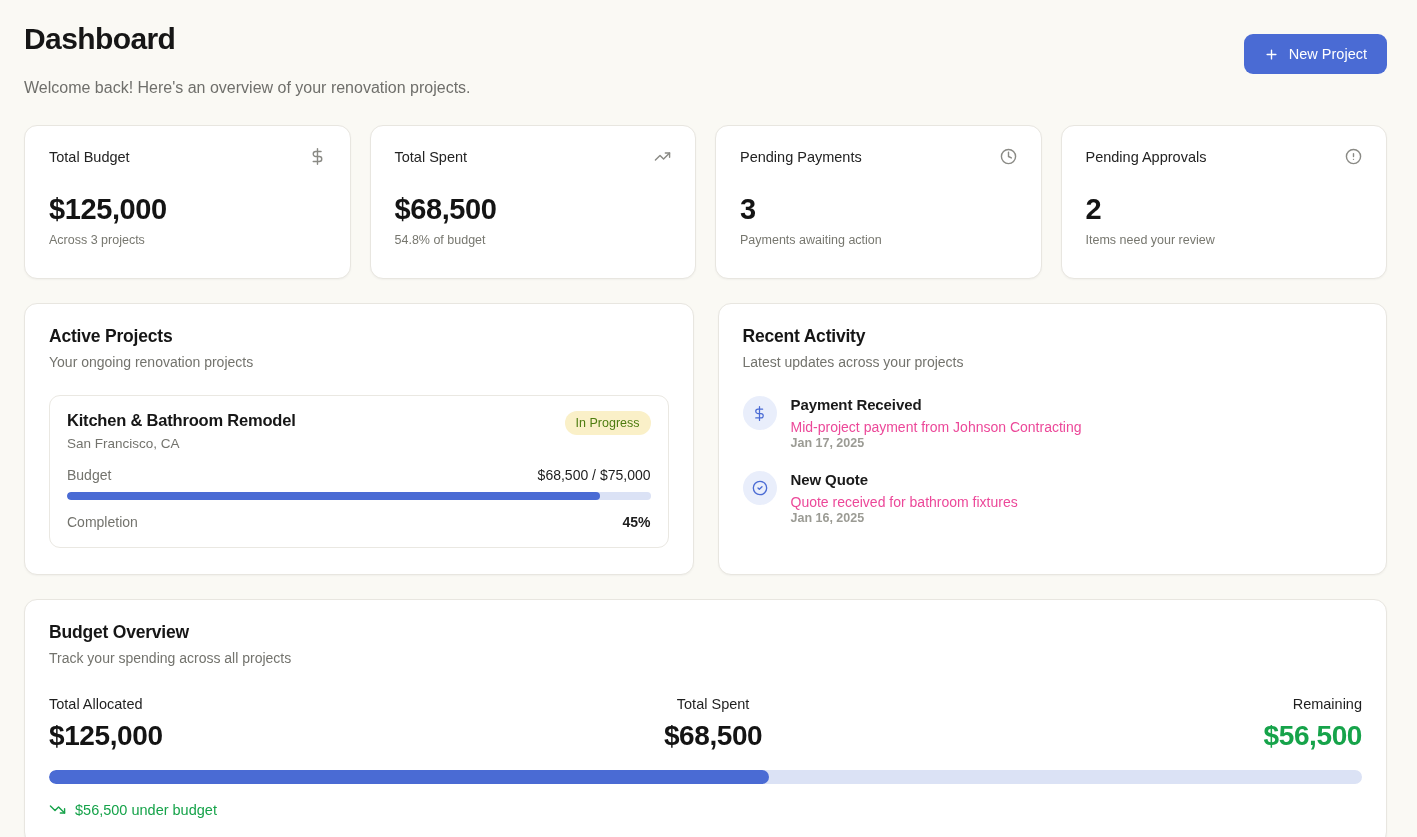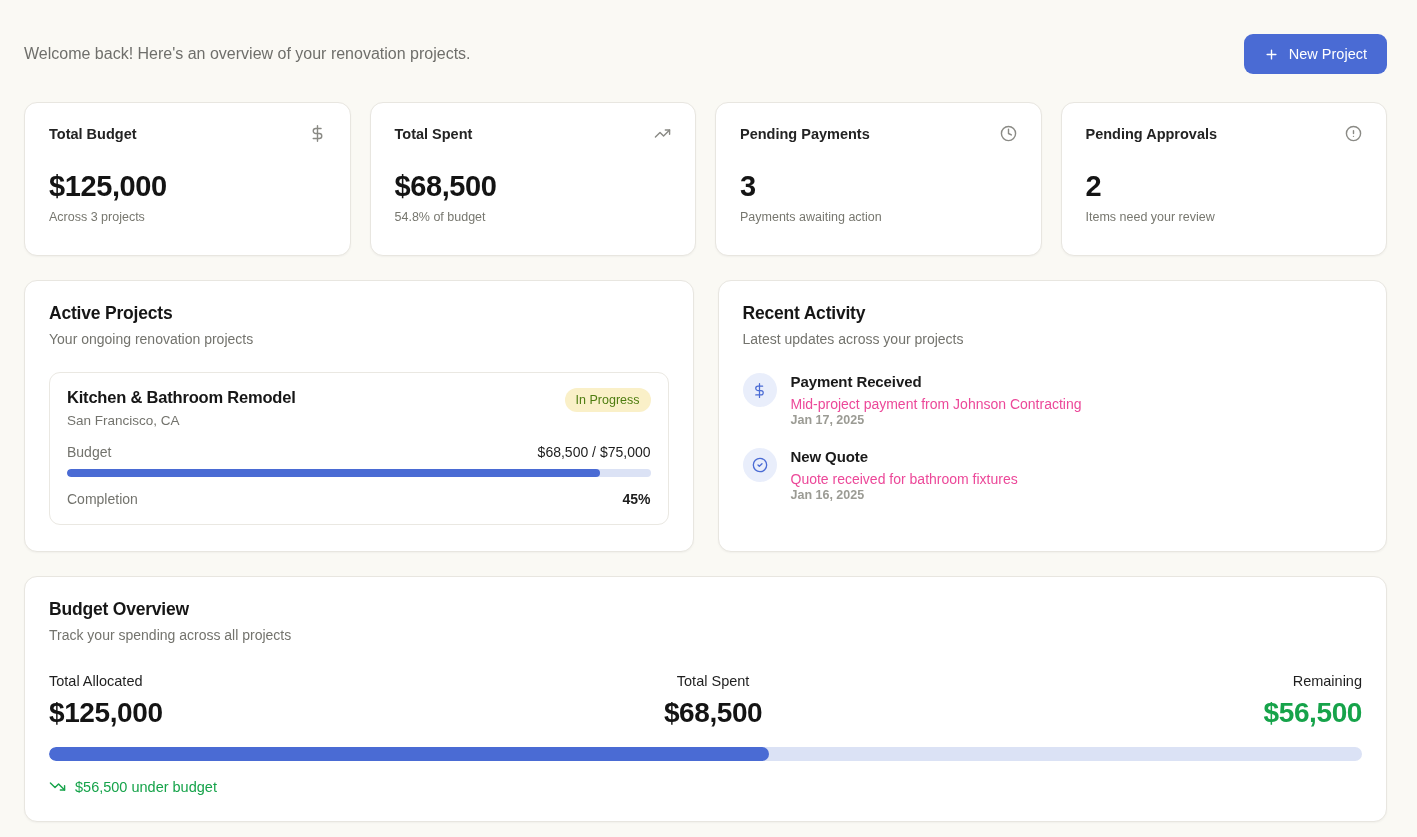--- a/index.html
+++ b/index.html
@@ -34,21 +34,21 @@
     box-shadow: 0 1px 2px rgba(20,20,15,0.04);
   }
 
   
   .stats-row {
     display: grid; grid-template-columns: repeat(4, 1fr); gap: 19px;
     margin-top: 28px;
   }
   .stat-card { padding: 22px 24px 24px 24px; height: 154px; }
   .stat-head { display: flex; justify-content: space-between; align-items: center; }
-  .stat-title { font-size: 14.5px; font-weight: 700; color: #232323; }
+  .stat-title { font-size: 14.5px; font-weight: 400; color: #232323; }
   .stat-icon { color: #8a8a85; display: flex; }
   .stat-value { font-size: 29px; font-weight: 700; letter-spacing: -0.4px; margin-top: 28px; color: #141414; }
   .stat-caption { font-size: 12.5px; color: #77776f; margin-top: 7px; }
 
   
   .mid-row { display: grid; grid-template-columns: 1fr 1fr; gap: 24px; margin-top: 24px; }
   .panel { padding: 22px 24px 24px 24px; min-height: 272px; }
   .panel-title { font-size: 17.5px; font-weight: 700; letter-spacing: -0.2px; color: #161616; }
   .panel-subtitle { font-size: 14px; color: #73736d; margin-top: 7px; }
 
@@ -107,20 +107,21 @@
     display: flex; align-items: center; gap: 9px;
     color: #16a34a; font-size: 14.5px; margin-top: 17px;
   }
   .under-budget svg { display: block; }
 </style>
 </head>
 <body>
 
 <div class="header">
   <div>
+    <h1 class="page-title">Dashboard</h1>
     <p class="page-subtitle">Welcome back! Here's an overview of your renovation projects.</p>
   </div>
   <button class="btn-primary">
     <span class="btn-icon">
       <svg width="15" height="15" viewBox="0 0 24 24" fill="none" stroke="currentColor" stroke-width="2.2" stroke-linecap="round">
           <path d="M5 12h14M12 5v14"></path>
         </svg>
     </span>
     <span>New Project</span>
   </button>

